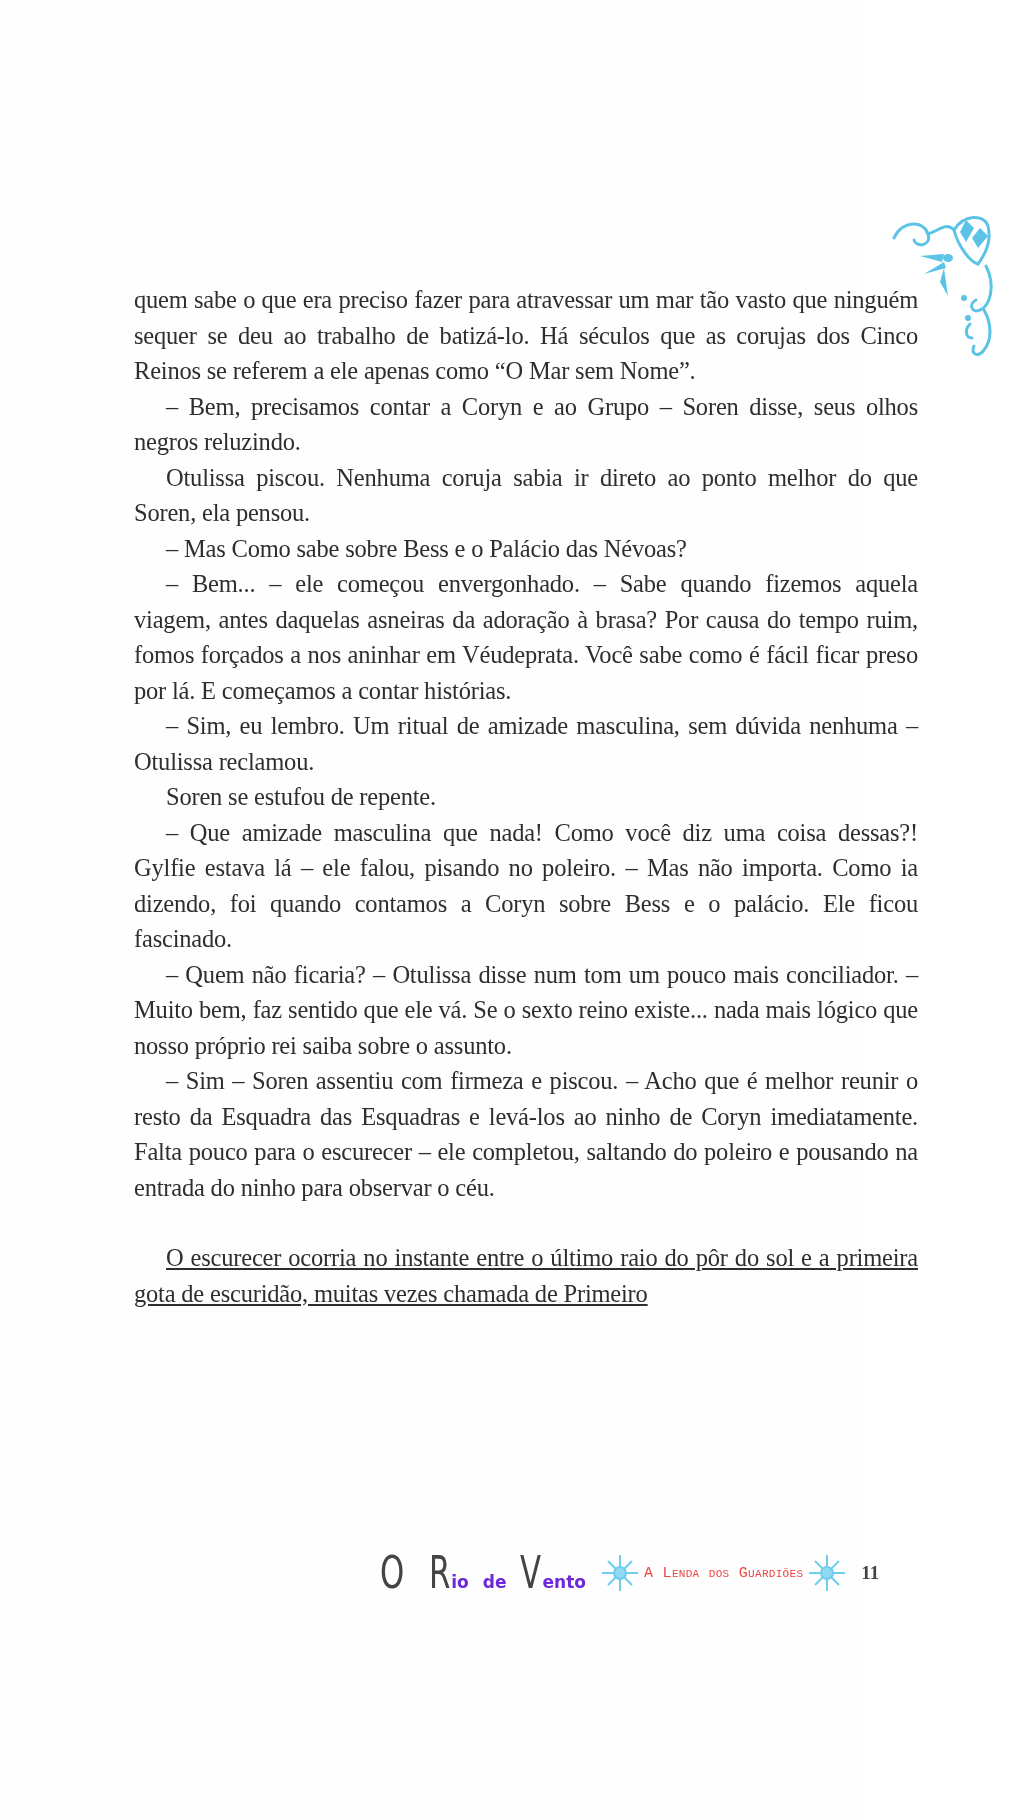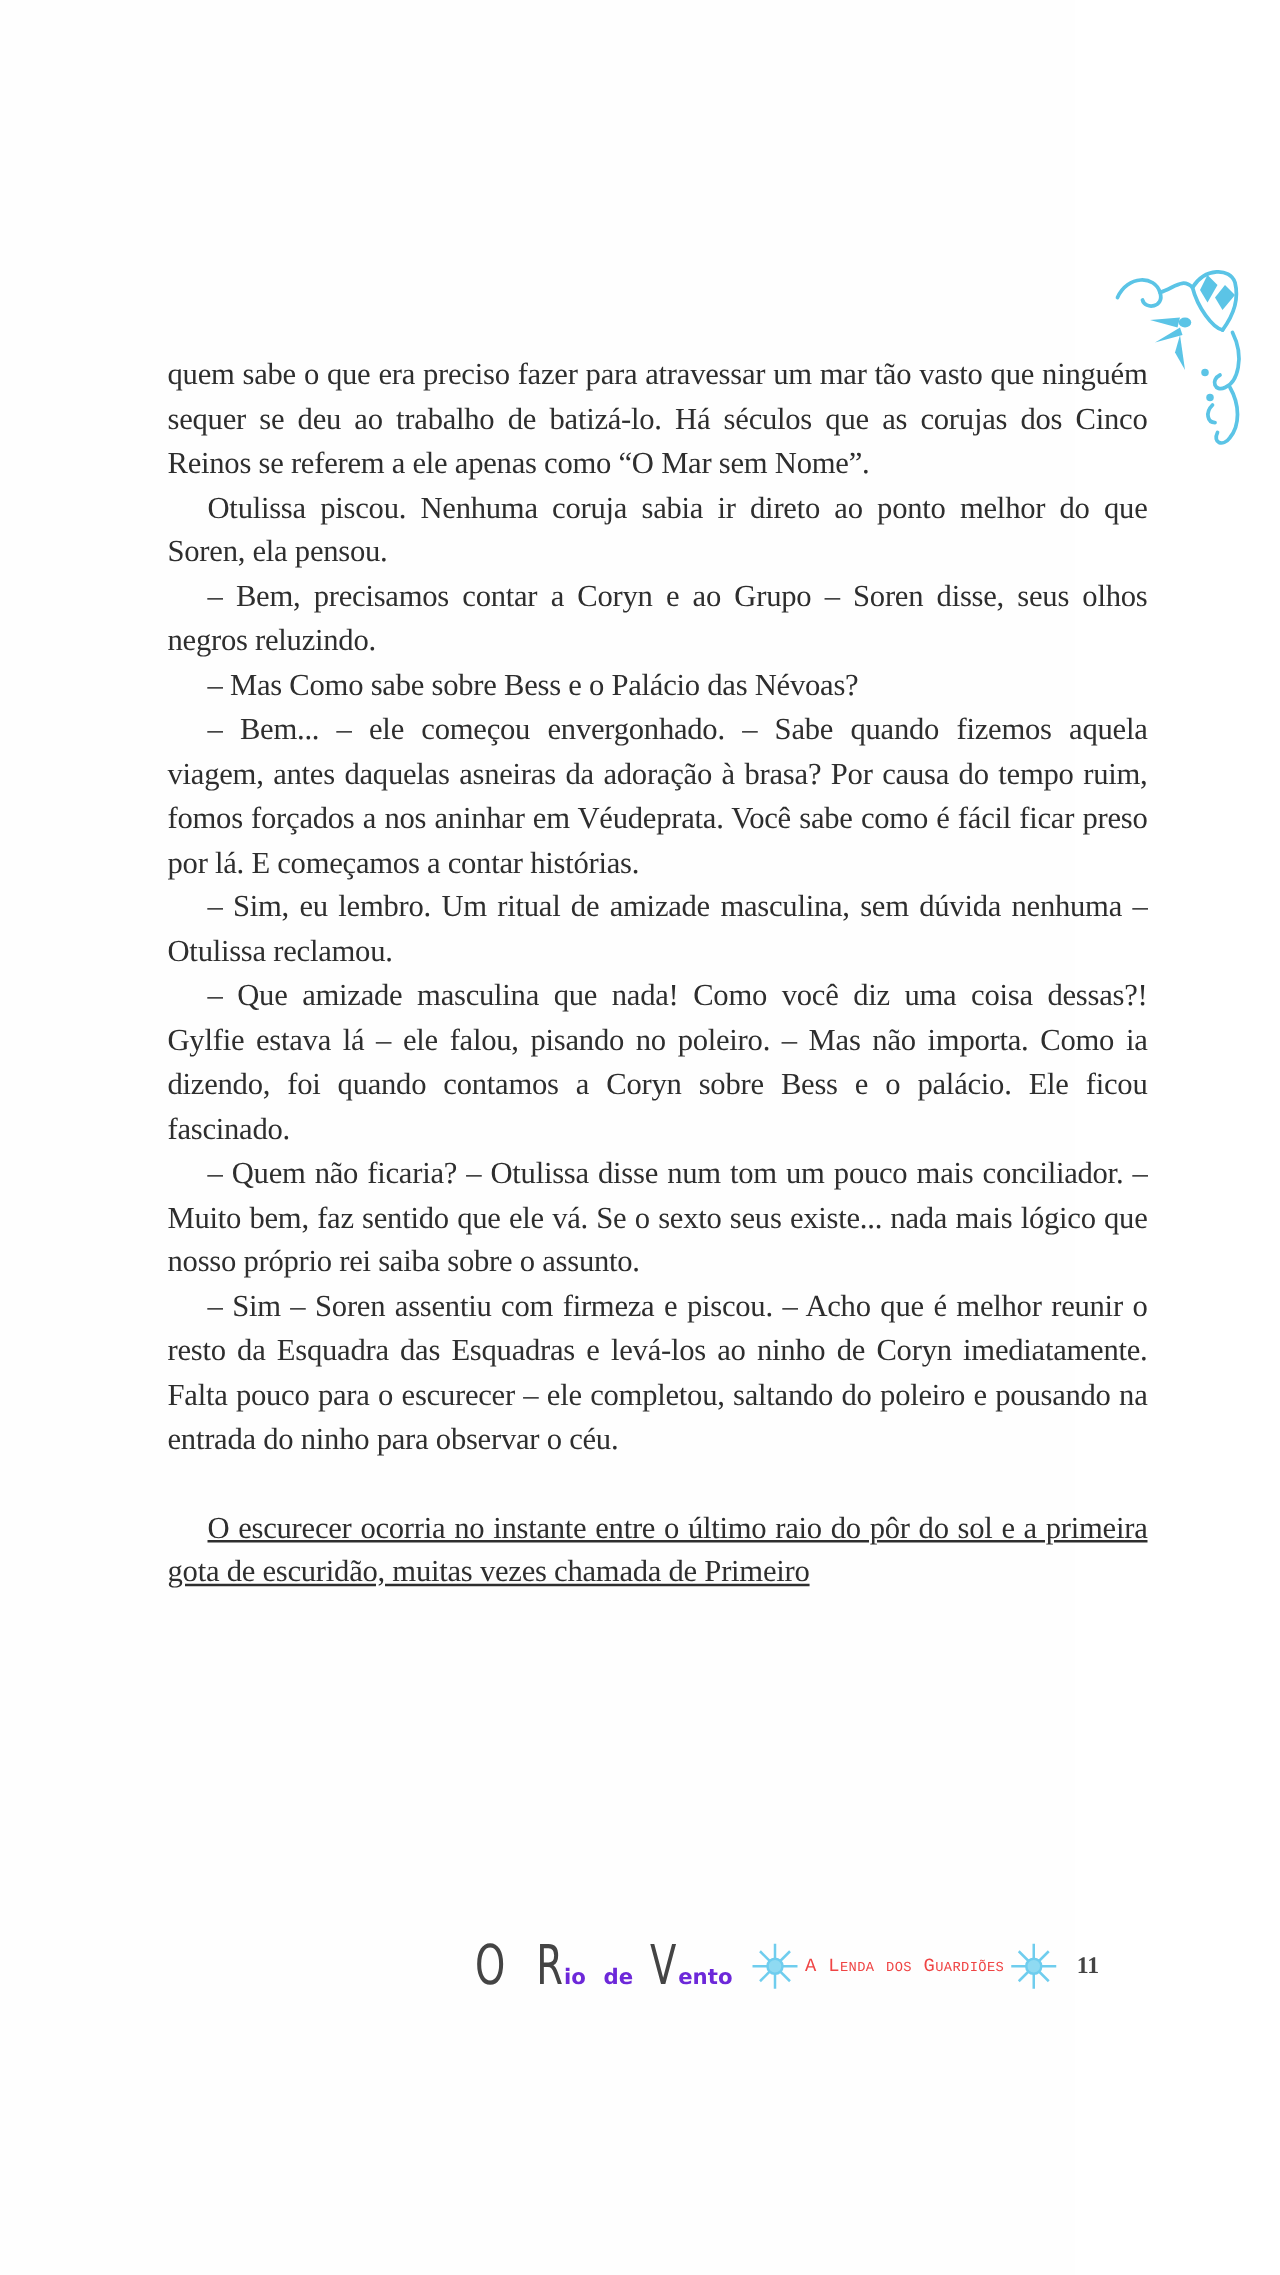--- a/index.html
+++ b/index.html
@@ -128,27 +128,28 @@
       <path d="M32 50 L 56 48 L 54 56 Z"></path>
       <path d="M36 68 L 56 56 L 58 62 Z"></path>
       <path d="M56 62 L 60 90 L 52 76 Z"></path>
       <circle cx="76" cy="92" r="3"></circle>
       <circle cx="80" cy="112" r="3"></circle>
     </g>
   </svg>
 
   <div class="text-block">
     <p>quem sabe o que era preciso fazer para atravessar um mar tão vasto que ninguém sequer se deu ao trabalho de batizá-lo. Há séculos que as corujas dos Cinco Reinos se referem a ele apenas como “O Mar sem Nome”.</p>
+    <p class="indent">– Bem, precisamos contar a Coryn e ao Grupo – Soren disse, seus olhos negros reluzindo.</p>
     <p class="indent">Otulissa piscou. Nenhuma coruja sabia ir direto ao ponto melhor do que Soren, ela pensou.</p>
-    <p class="indent">– Bem, precisamos contar a Coryn e ao Grupo – Soren disse, seus olhos negros reluzindo.</p>
     <p class="indent">– Mas Como sabe sobre Bess e o Palácio das Névoas?</p>
     <p class="indent">– Bem... – ele começou envergonhado. – Sabe quando fizemos aquela viagem, antes daquelas asneiras da adoração à brasa? Por causa do tempo ruim, fomos forçados a nos aninhar em Véudeprata. Você sabe como é fácil ficar preso por lá. E começamos a contar histórias.</p>
     <p class="indent">– Sim, eu lembro. Um ritual de amizade masculina, sem dúvida nenhuma – Otulissa reclamou.</p>
+    <p class="indent">Soren se estufou de repente.</p>
     <p class="indent">– Que amizade masculina que nada! Como você diz uma coisa dessas?! Gylfie estava lá – ele falou, pisando no poleiro. – Mas não importa. Como ia dizendo, foi quando contamos a Coryn sobre Bess e o palácio. Ele ficou fascinado.</p>
-    <p class="indent">– Quem não ficaria? – Otulissa disse num tom um pouco mais conciliador. – Muito bem, faz sentido que ele vá. Se o sexto seus existe... nada mais lógico que nosso próprio rei saiba sobre o assunto.</p>
+    <p class="indent">– Quem não ficaria? – Otulissa disse num tom um pouco mais conciliador. – Muito bem, faz sentido que ele vá. Se o sexto reino existe... nada mais lógico que nosso próprio rei saiba sobre o assunto.</p>
     <p class="indent">– Sim – Soren assentiu com firmeza e piscou. – Acho que é melhor reunir o resto da Esquadra das Esquadras e levá-los ao ninho de Coryn imediatamente. Falta pouco para o escurecer – ele completou, saltando do poleiro e pousando na entrada do ninho para observar o céu.</p>
     <p class="indent section-break">O escurecer ocorria no instante entre o último raio do pôr do sol e a primeira gota de escuridão, muitas vezes chamada de Primeiro</p>
   </div>
 
   <div class="footer">
     <div class="book-title">
       <span class="word">
         <span class="cap">O</span>
       </span>
       <span class="word">

